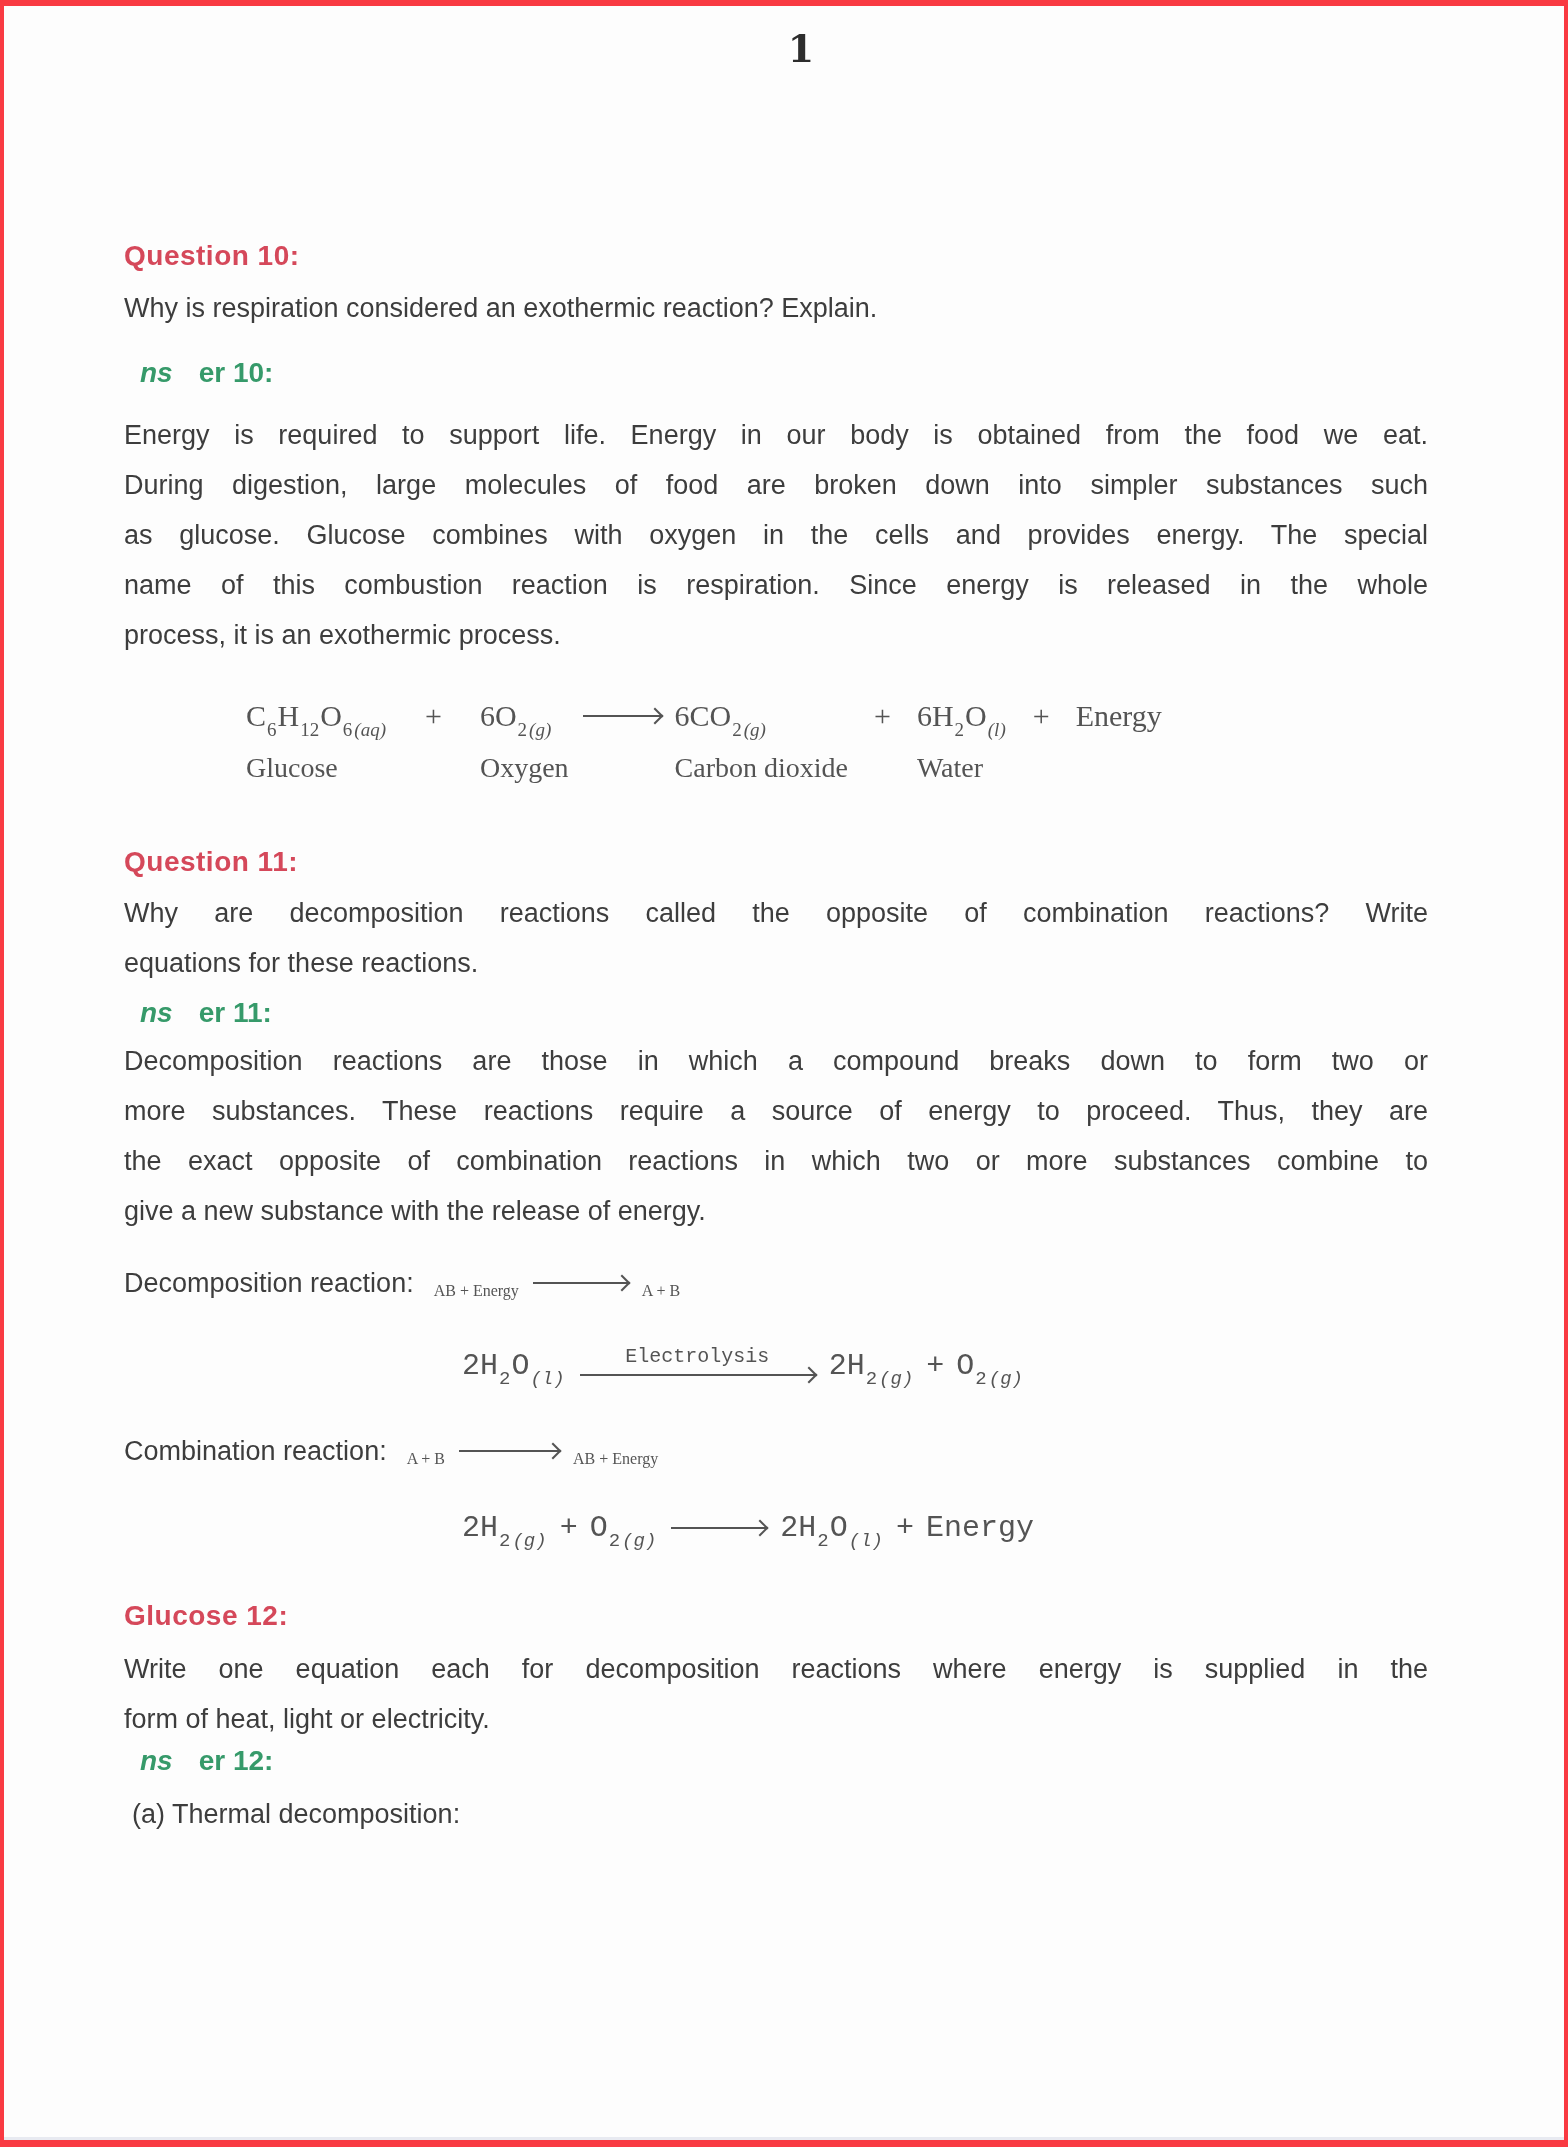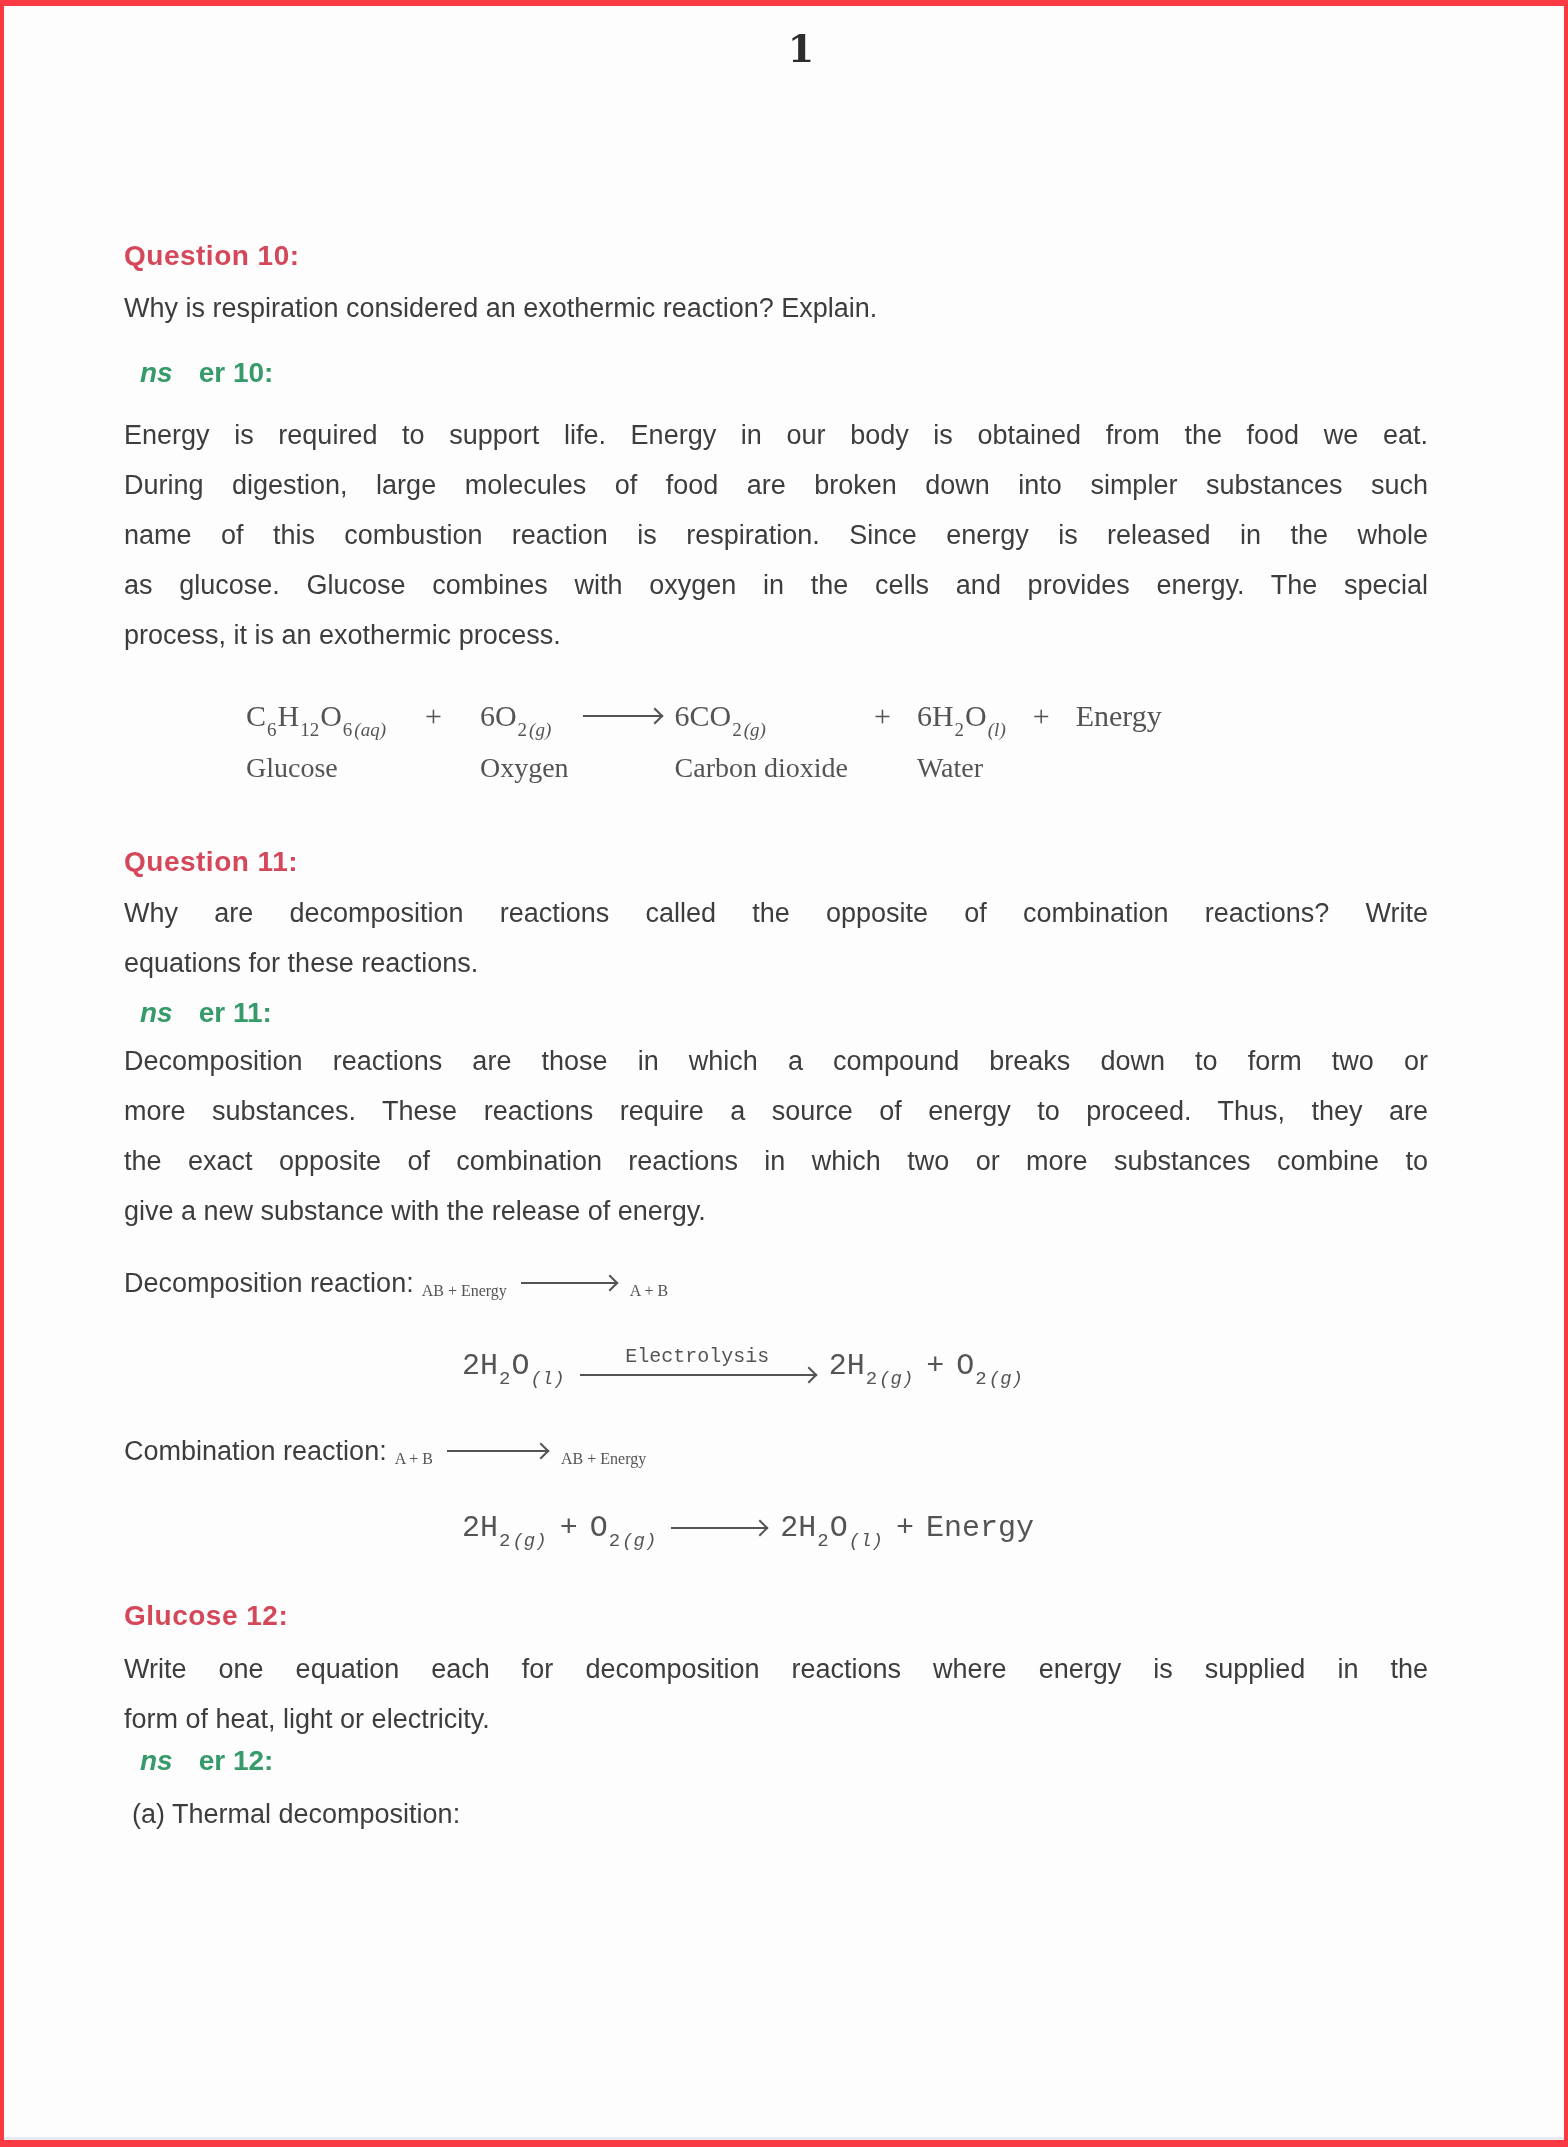--- a/index.html
+++ b/index.html
@@ -115,21 +115,21 @@
     position:absolute;bottom:8px;left:50%;transform:translateX(-50%);
     font-size:20px;white-space:nowrap;color:var(--equation-gray);
   }
 
   .chem-row{display:flex;align-items:center;}
   .row-decomp{margin-top:30px;}
   .row-comb{margin-top:48px;}
   .row-lab{
     font-family:"Liberation Sans", sans-serif;
     color:var(--body-text);
-    font-size:27px;margin-right:8px;white-space:nowrap;
+    font-size:27px;margin-right:20px;white-space:nowrap;
   }
   .bottom-line{
     position:absolute;left:0;right:0;bottom:0;height:3px;
     background:#e8eaf1;
   }
 </style>
 </head>
 <body>
 
 <div class="page">
@@ -138,22 +138,22 @@
   <div class="content">
 
     <h2 class="q-heading h-q10">Question 10:</h2>
     <div class="body-line t-q10">Why is respiration considered an exothermic reaction? Explain.</div>
     <div class="answer-label al-q10">
       <span class="p1">ns</span><span class="p2">er 10:</span>
     </div>
     <div class="p-a10">
       <div class="body-line jline">Energy is required to support life. Energy in our body is obtained from the food we eat.</div>
       <div class="body-line jline">During digestion, large molecules of food are broken down into simpler substances such</div>
+      <div class="body-line jline">as glucose. Glucose combines with oxygen in the cells and provides energy. The special</div>
       <div class="body-line jline">name of this combustion reaction is respiration. Since energy is released in the whole</div>
-      <div class="body-line jline">as glucose. Glucose combines with oxygen in the cells and provides energy. The special</div>
       <div class="body-line jline-last">process, it is an exothermic process.</div>
     </div>
 
     <div class="eq-resp chem">
       <div class="col">
         <div class="f"><span>C</span><sub>6</sub><span>H</span><sub>12</sub><span>O</span><sub>6</sub><sub class="state">(aq)</sub></div>
         <div class="lab lab-left">Glucose</div>
       </div>
       <div class="col op">
         <div class="f">+</div>

